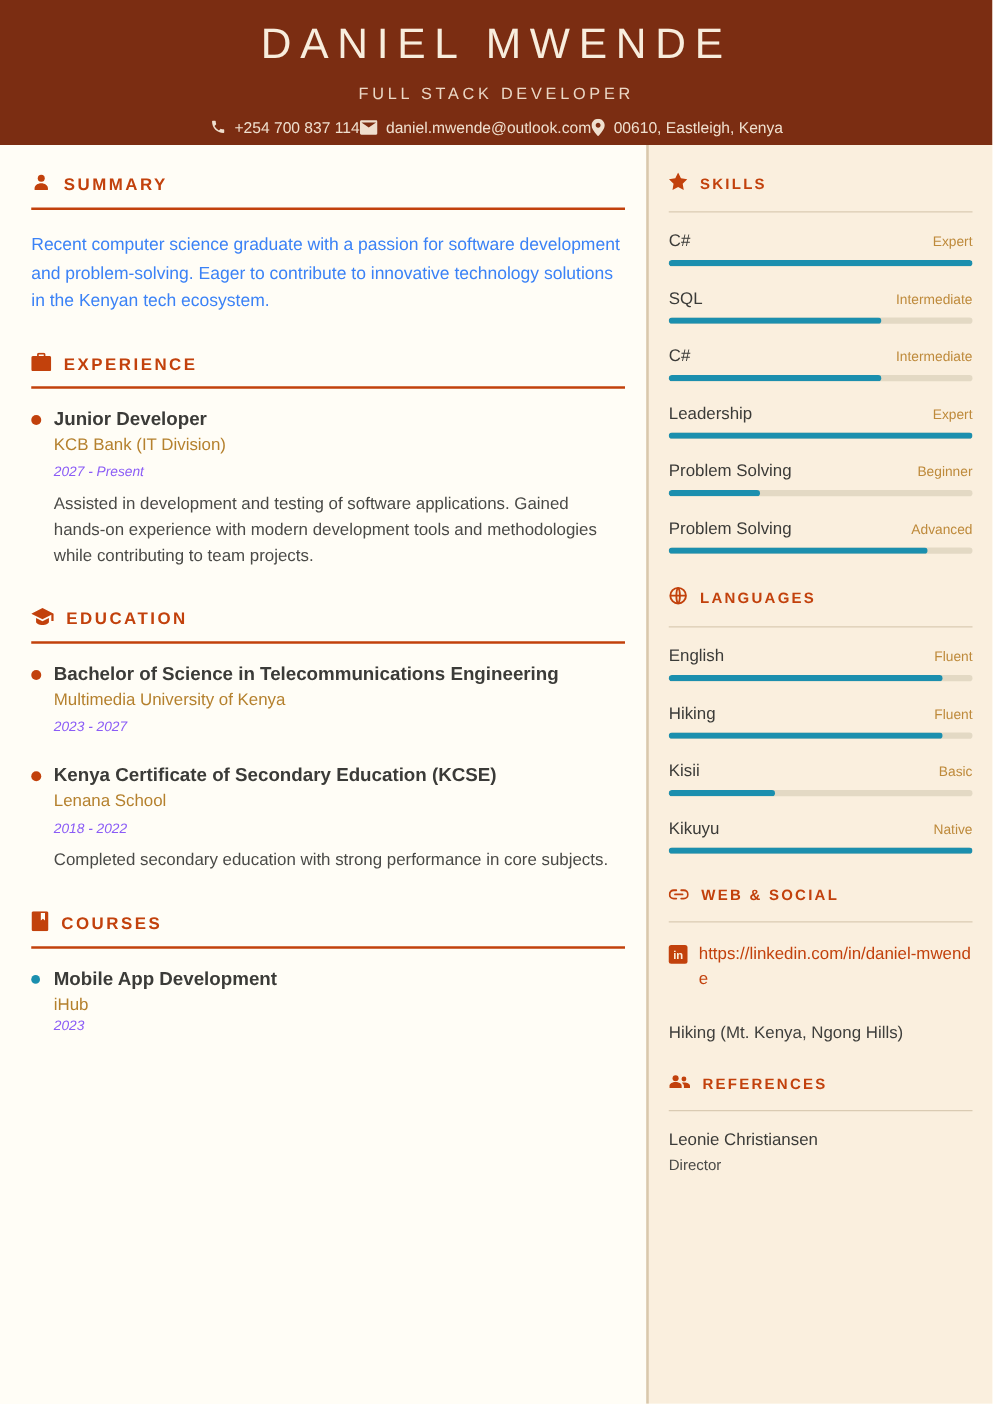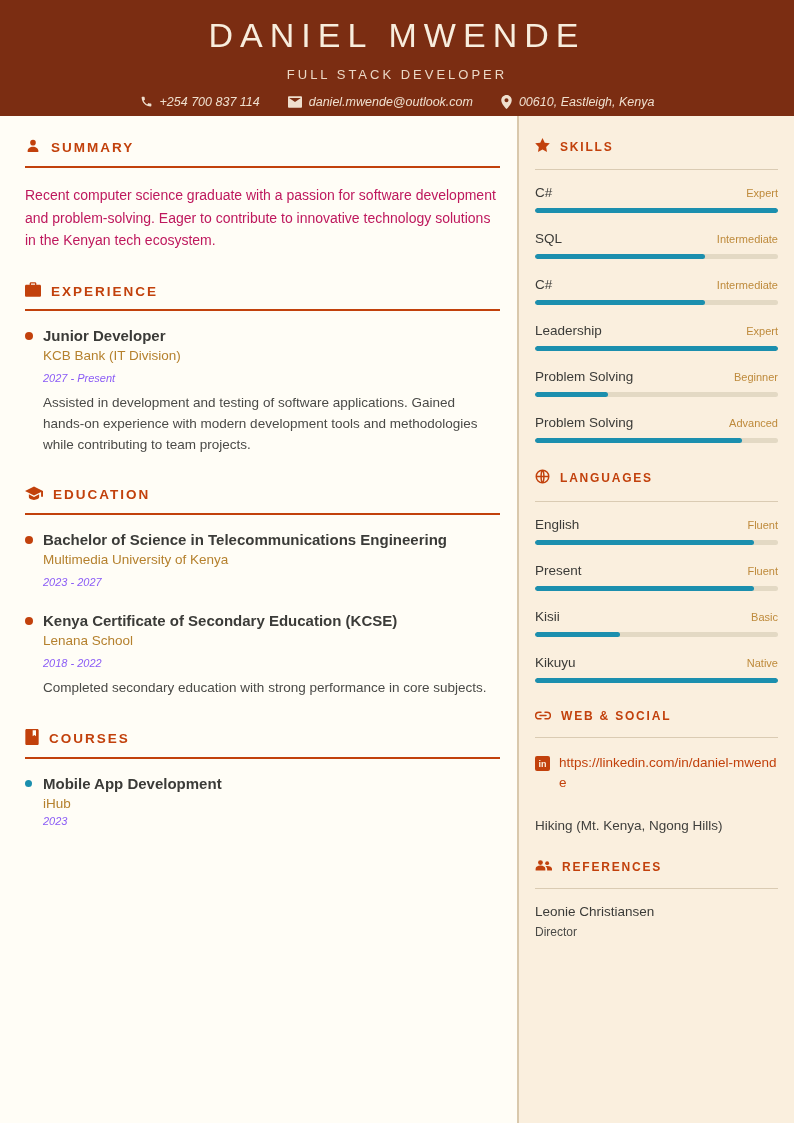--- a/index.html
+++ b/index.html
@@ -12,21 +12,21 @@
   .page { width:794px; height:1123px; display:flex; flex-direction:column; overflow:hidden; }
 
   
   .header {
     background:#7B2D12; color:#F6EADA; height:116px; flex:0 0 auto;
     display:flex; flex-direction:column; align-items:center; justify-content:center;
     padding-top:8px;
   }
   .name { font-size:34px; font-weight:500; letter-spacing:7px; color:#F8EDDD; }
   .role { font-size:13px; letter-spacing:3px; margin-top:12px; color:#EBD8C6; }
-  .contacts { display:flex; gap:28px; margin-top:13px; font-size:12.5px; color:#EFDFCE; align-items:center;font-style:italic; }
+  .contacts { display:flex; margin-top:13px; font-size:12.5px; color:#EFDFCE; align-items:center; }
   .contact-item { display:flex; align-items:center; gap:7px; }
   .contact-item svg { display:block; }
 
   
   .columns { display:flex; flex:1 1 auto; min-height:0; }
   .main {
     width:517px; flex:0 0 517px; background:#FFFDF6;
     padding:22px 17px 20px 25px;
   }
   .sidebar {
@@ -40,21 +40,21 @@
     color:#C2410C; font-weight:bold; font-size:13.5px; letter-spacing:2px;
     padding-bottom:9px;
   }
   .main .sec-head { border-bottom:2px solid #C2410C; margin-bottom:16px; }
   .sidebar .sec-head { border-bottom:1px solid #DACBB3; margin-bottom:15px; font-size:12px; letter-spacing:1.8px; padding-bottom:14px; }
   .sec-head svg { flex:0 0 auto; }
 
   .main section { margin-bottom:30px; }
   .sidebar section { margin-bottom:26px; }
 
-  .body-text { font-size:14px; line-height:1.62; color:#be185d; }
+  .body-text { font-size:14px; line-height:1.62; color:#3b82f6; }
 
   
   .item { position:relative; padding-left:18px; margin-bottom:24px; }
   .item:last-child { margin-bottom:6px; }
   .bullet { position:absolute; left:0; top:5px; width:8px; height:8px; border-radius:50%; background:#C2410C; }
   .bullet.teal { background:#1B8FAE; width:7px; height:7px; }
   .item-title { font-size:15px; font-weight:bold; color:#3B3B38; }
   .item-org { font-size:13.5px; color:#B5812E; margin-top:4px; }
   .item-date { font-size:11px; font-style:italic; color:#8b5cf6; margin-top:9px; }
   .item-desc { font-size:13.5px; line-height:1.55; color:#4A4A47; margin-top:9px; }
@@ -278,21 +278,21 @@
           <div class="meter-top">
             <span class="meter-name">English</span>
             <span class="meter-level">Fluent</span>
           </div>
           <div class="meter-track">
               <div class="meter-fill" style="width: 90%;"></div>
             </div>
         </div>
         <div class="meter-row">
           <div class="meter-top">
-            <span class="meter-name">Present</span>
+            <span class="meter-name">Hiking</span>
             <span class="meter-level">Fluent</span>
           </div>
           <div class="meter-track">
               <div class="meter-fill" style="width: 90%;"></div>
             </div>
         </div>
         <div class="meter-row">
           <div class="meter-top">
             <span class="meter-name">Kisii</span>
             <span class="meter-level">Basic</span>

